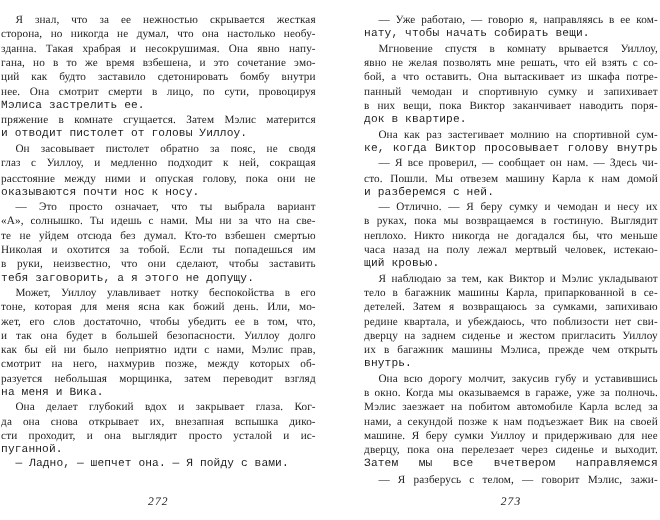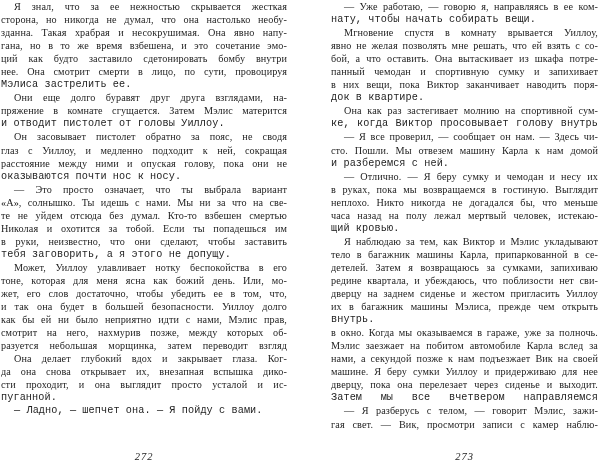--- a/index.html
+++ b/index.html
@@ -21,21 +21,21 @@
     background: #ffffff;
   }
   .page {
     position: absolute;
     top: 0;
     height: 473px;
   }
   .page-left  { left: 1px;   width: 286px; }
   .page-right { left: 331px; width: 267px; }
   .text-block {
-    padding-top: 0;
+    padding-top: 12px;
   }
   .line {
     font-size: 10.2px;
     line-height: 13.06px;
     height: 13.06px;
     overflow: hidden;
     text-align: justify;
     text-align-last: justify;
     letter-spacing: 0.1px;
   }
@@ -65,40 +65,40 @@
 
   <section class="page page-left">
     <div class="text-block" id="left-lines">
         <div class="line ind">Я знал, что за ее нежностью скрывается жесткая</div>
         <div class="line">сторона, но никогда не думал, что она настолько необу-</div>
         <div class="line">зданна. Такая храбрая и несокрушимая. Она явно напу-</div>
         <div class="line">гана, но в то же время взбешена, и это сочетание эмо-</div>
         <div class="line">ций как будто заставило сдетонировать бомбу внутри</div>
         <div class="line">нее. Она смотрит смерти в лицо, по сути, провоцируя</div>
         <div class="line end">Мэлиса застрелить ее.</div>
-        <div class="line ind">Они еще долго буравят друг друга взглядами, на-</div>
         <div class="line">пряжение в комнате сгущается. Затем Мэлис матерится</div>
         <div class="line end">и отводит пистолет от головы Уиллоу.</div>
         <div class="line ind">Он засовывает пистолет обратно за пояс, не сводя</div>
         <div class="line">глаз с Уиллоу, и медленно подходит к ней, сокращая</div>
         <div class="line">расстояние между ними и опуская голову, пока они не</div>
         <div class="line end">оказываются почти нос к носу.</div>
         <div class="line ind">— Это просто означает, что ты выбрала вариант</div>
         <div class="line">«А», солнышко. Ты идешь с нами. Мы ни за что на све-</div>
         <div class="line">те не уйдем отсюда без думал. Кто-то взбешен смертью</div>
         <div class="line">Николая и охотится за тобой. Если ты попадешься им</div>
         <div class="line">в руки, неизвестно, что они сделают, чтобы заставить</div>
         <div class="line end">тебя заговорить, а я этого не допущу.</div>
         <div class="line ind">Может, Уиллоу улавливает нотку беспокойства в его</div>
         <div class="line">тоне, которая для меня ясна как божий день. Или, мо-</div>
         <div class="line">жет, его слов достаточно, чтобы убедить ее в том, что,</div>
         <div class="line">и так она будет в большей безопасности. Уиллоу долго</div>
         <div class="line">как бы ей ни было неприятно идти с нами, Мэлис прав,</div>
         <div class="line">смотрит на него, нахмурив позже, между которых об-</div>
         <div class="line">разуется небольшая морщинка, затем переводит взгляд</div>
+        <div class="line end">на меня и Вика.</div>
         <div class="line ind">Она делает глубокий вдох и закрывает глаза. Ког-</div>
         <div class="line">да она снова открывает их, внезапная вспышка дико-</div>
         <div class="line">сти проходит, и она выглядит просто усталой и ис-</div>
         <div class="line end">пуганной.</div>
         <div class="line ind end">— Ладно, — шепчет она. — Я пойду с вами.</div>
       </div>
     <div class="folio">272</div>
   </section>
 
   <section class="page page-right">
@@ -121,25 +121,25 @@
         <div class="line">неплохо. Никто никогда не догадался бы, что меньше</div>
         <div class="line">часа назад на полу лежал мертвый человек, истекаю-</div>
         <div class="line end">щий кровью.</div>
         <div class="line ind">Я наблюдаю за тем, как Виктор и Мэлис укладывают</div>
         <div class="line">тело в багажник машины Карла, припаркованной в се-</div>
         <div class="line">детелей. Затем я возвращаюсь за сумками, запихиваю</div>
         <div class="line">редине квартала, и убеждаюсь, что поблизости нет сви-</div>
         <div class="line">дверцу на заднем сиденье и жестом пригласить Уиллоу</div>
         <div class="line">их в багажник машины Мэлиса, прежде чем открыть</div>
         <div class="line end">внутрь.</div>
+        <div class="line ind">Она всю дорогу молчит, закусив губу и уставившись</div>
         <div class="line">в окно. Когда мы оказываемся в гараже, уже за полночь.</div>
         <div class="line">Мэлис заезжает на побитом автомобиле Карла вслед за</div>
         <div class="line">нами, а секундой позже к нам подъезжает Вик на своей</div>
         <div class="line">машине. Я беру сумки Уиллоу и придерживаю для нее</div>
         <div class="line">дверцу, пока она перелезает через сиденье и выходит.</div>
         <div class="line end">Затем мы все вчетвером направляемся внутрь.</div>
         <div class="line ind">— Я разберусь с телом, — говорит Мэлис, зажи-</div>
-        <div class="line">гая свет. — Вик, просмотри записи с камер наблю-</div>
       </div>
     <div class="folio">273</div>
   </section>
 
 </div>
 
 </body></html>

